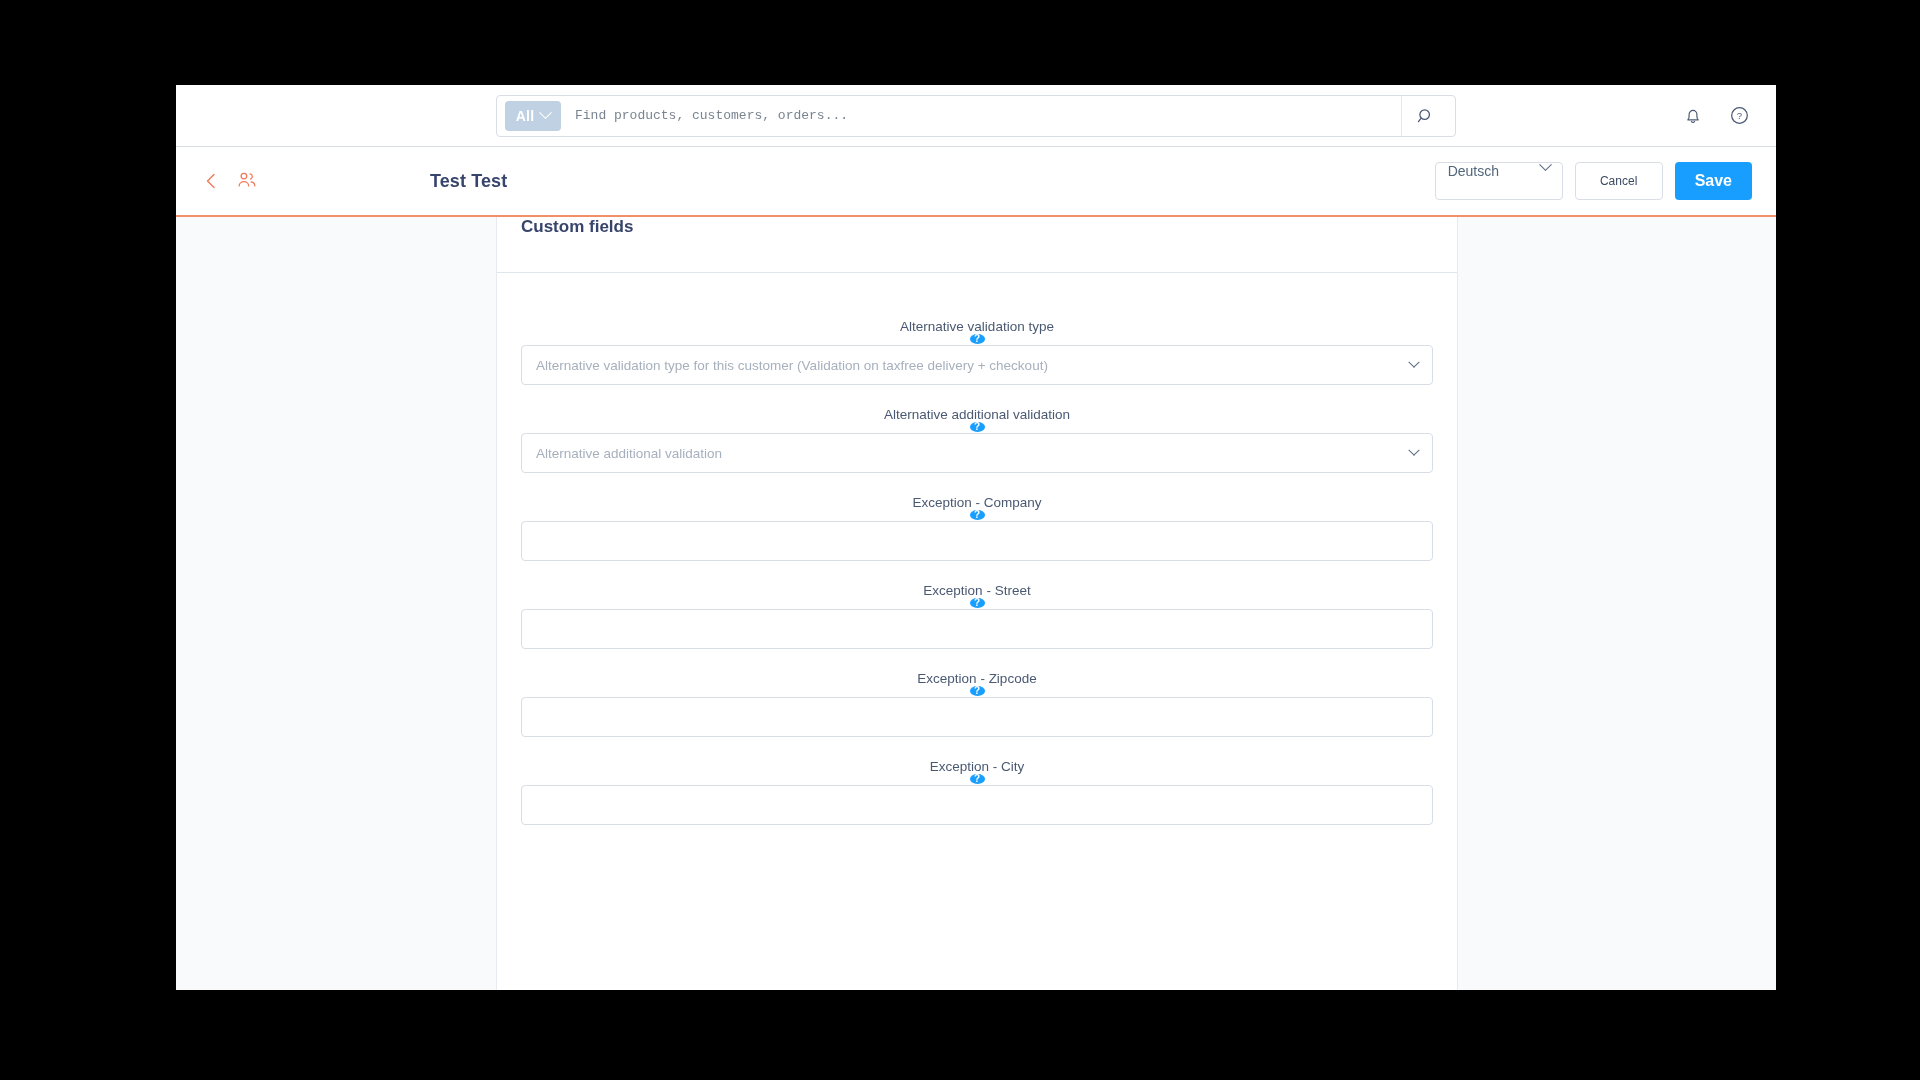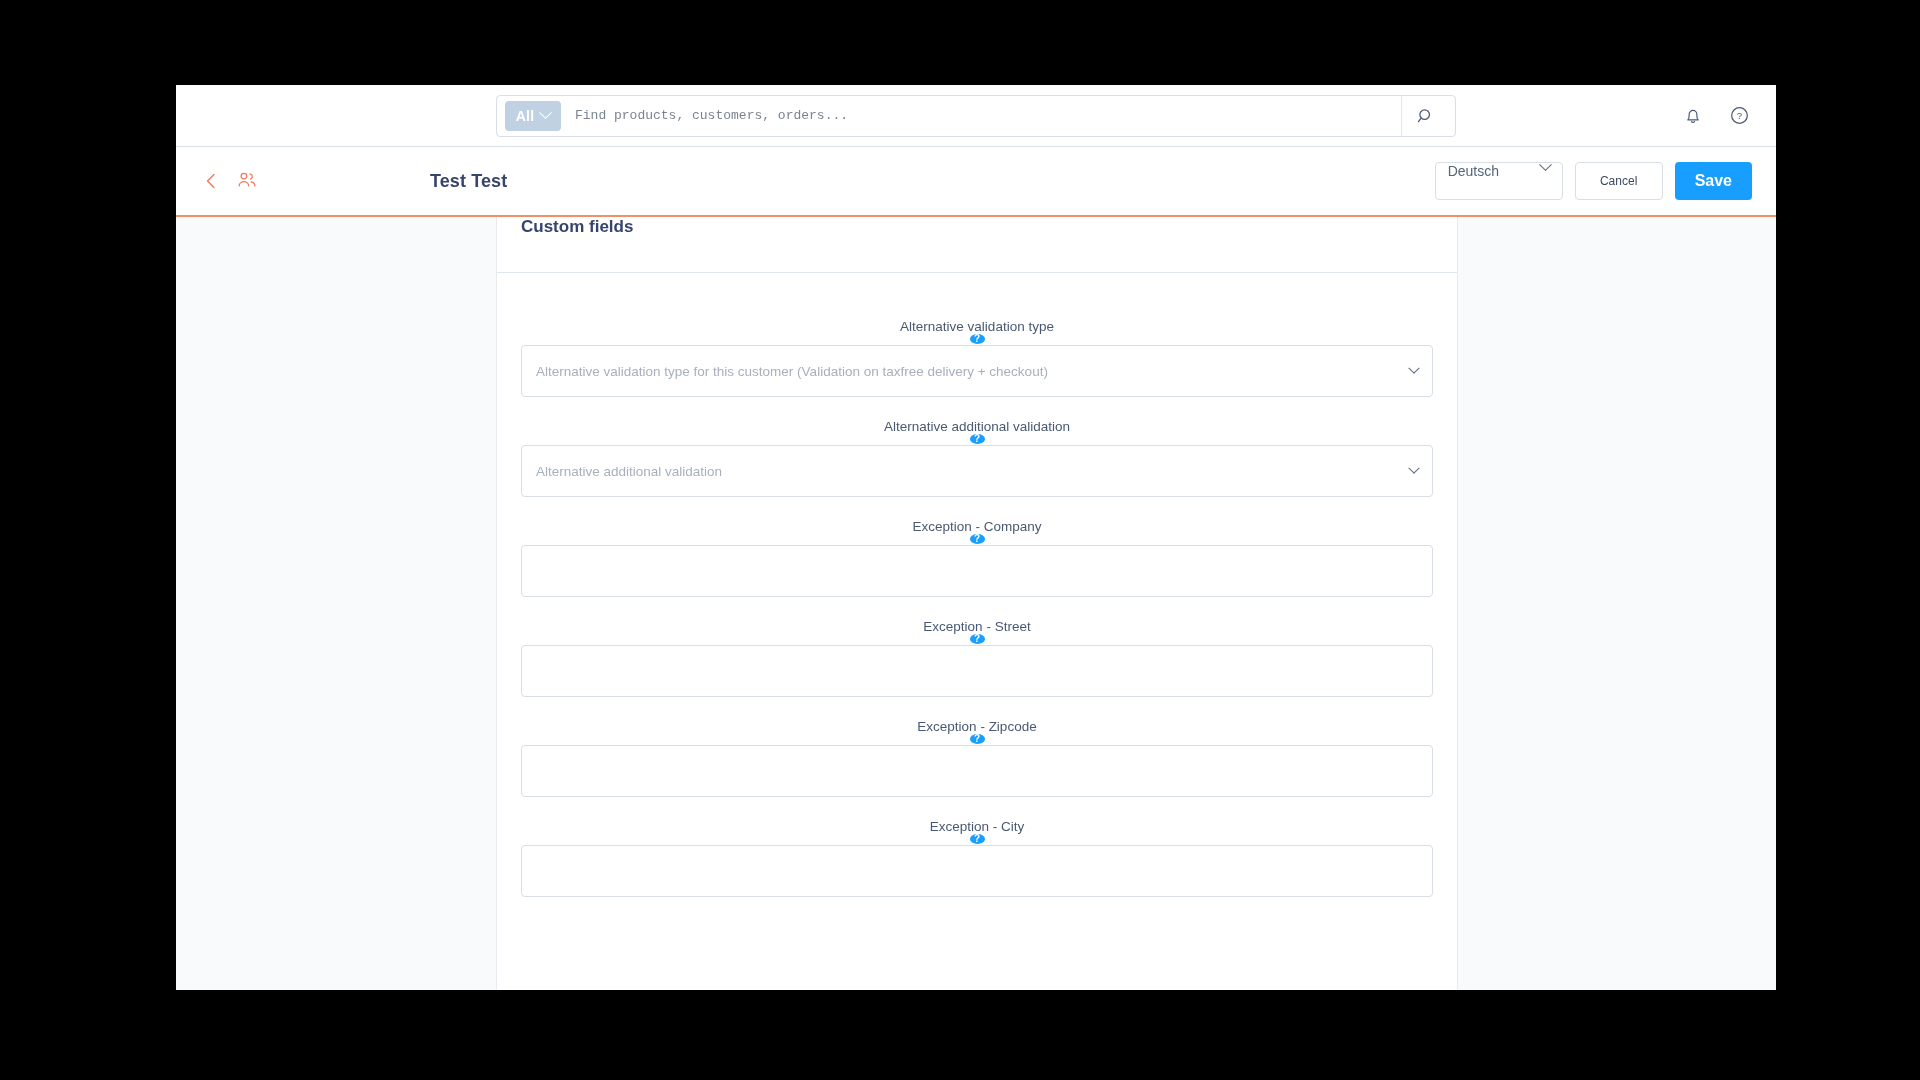--- a/index.html
+++ b/index.html
@@ -242,21 +242,21 @@
     font-size: 10px;
     font-weight: 700;
     display: flex;
     align-items: center;
     justify-content: center;
     cursor: pointer;
     line-height: 1;
     font-family: "Liberation Sans", sans-serif;
   }
   .control {
-    height: 52px;
+    height: 40px;
     border: 1px solid #d8dde6;
     border-radius: 4px;
     background: #ffffff;
     display: flex;
     align-items: center;
     padding: 0 14px;
     font-size: 13.5px;
   }
   .control.select { justify-content: space-between; cursor: pointer; }
   .control .ph { color: #a7b0bd; }

